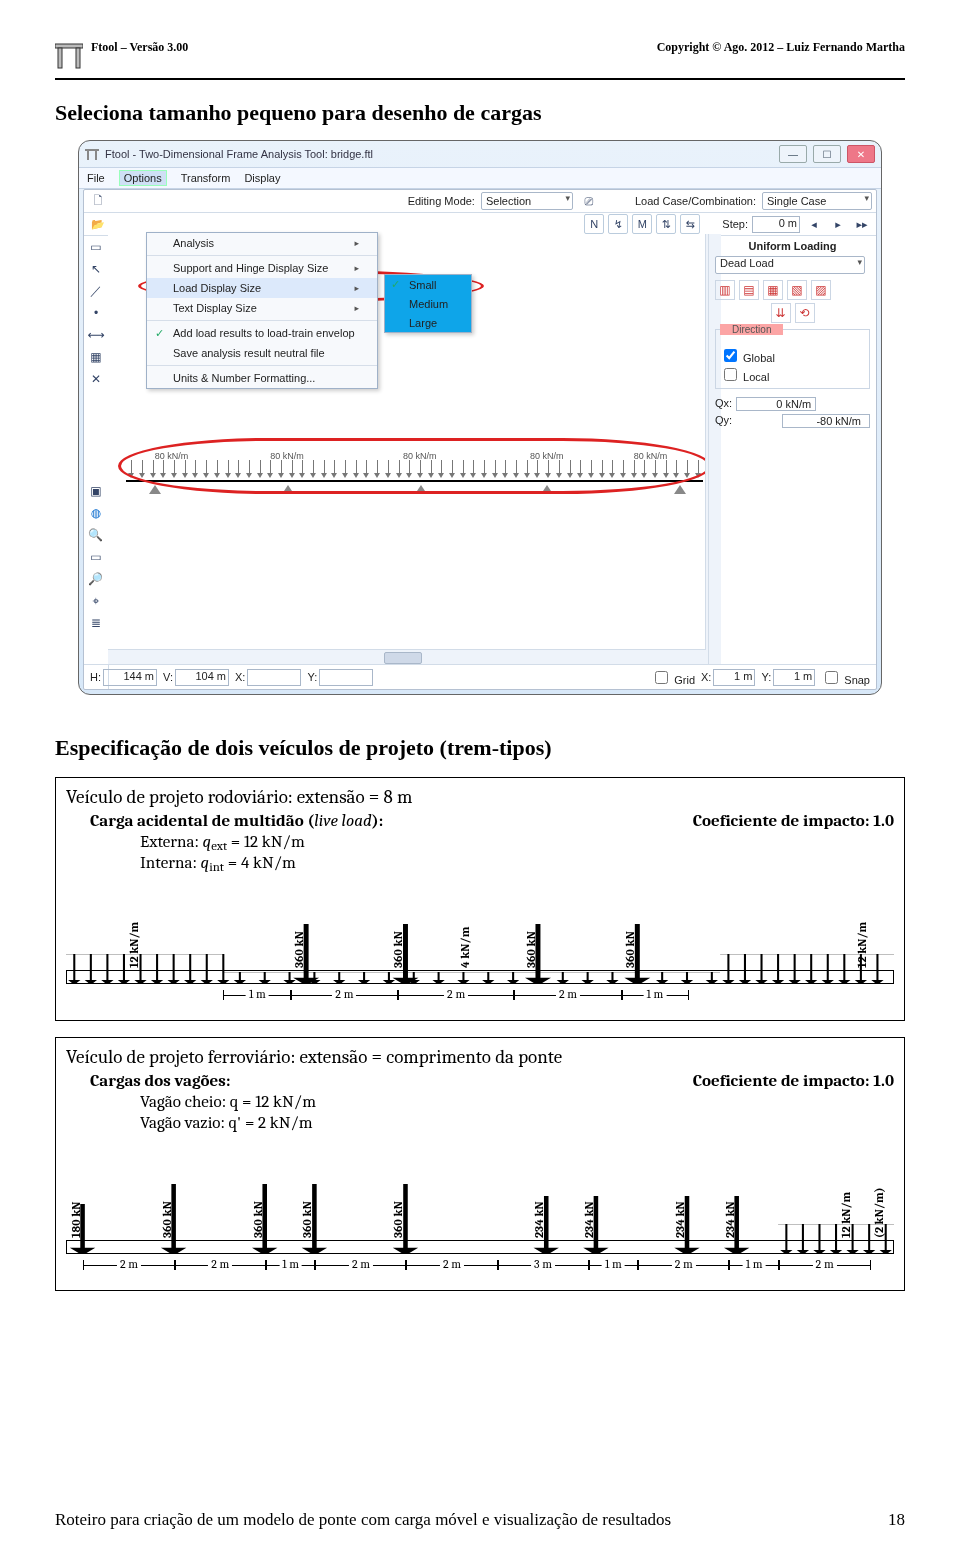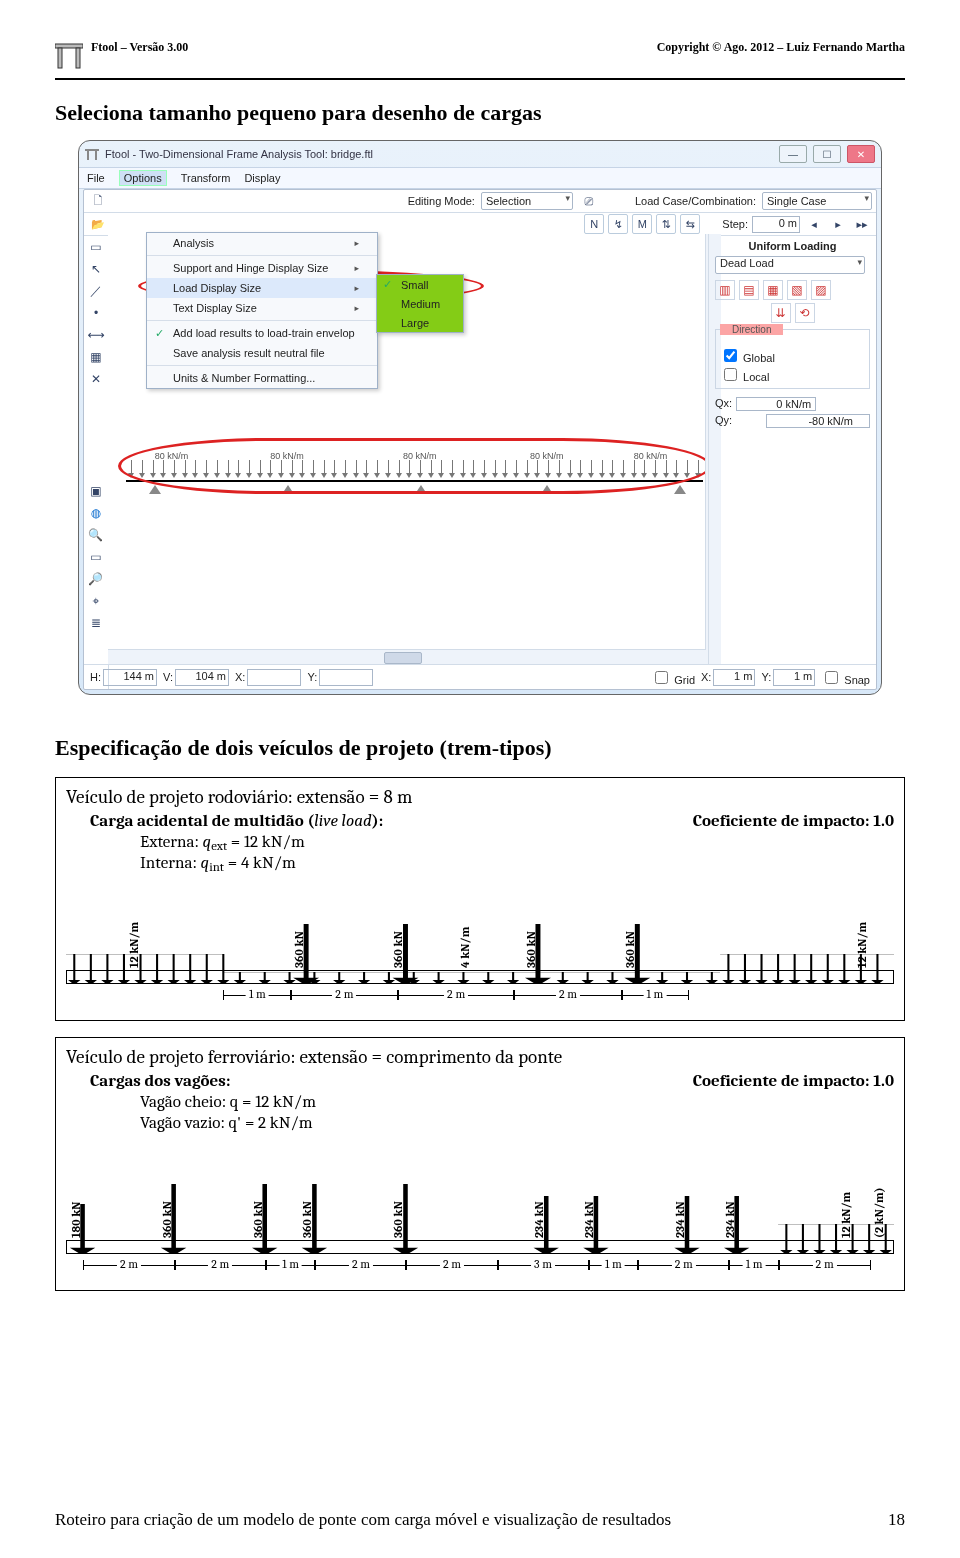--- a/index.html
+++ b/index.html
@@ -37,21 +37,21 @@
   .rpanel .grp{border:1px solid #cbd6e4;margin-top:6px;padding:4px}
   .rpanel .grp .lbl{position:relative;top:-11px;background:#fca5a5;padding:0 12px;font-size:10px;color:#555}
   .rpanel label{font-size:11px}
   .canvas{position:absolute;left:24px;right:155px;top:44px;bottom:24px;background:#fff}
   .dropdown{position:absolute;left:38px;top:-2px;width:230px;background:#f7f9fc;border:1px solid #9fb1c8;box-shadow:2px 2px 4px rgba(0,0,0,.2);font-size:11px;z-index:20}
   .dropdown .mi{height:20px;display:flex;align-items:center;padding:0 18px 0 26px;justify-content:space-between}
   .dropdown .mi .arr{color:#555;font-size:9px}
   .dropdown .sep{height:1px;background:#d6dee9;margin:2px 0}
   .dropdown .chk::before{content:"✓";position:absolute;left:8px;color:#2a6}
   .dropdown .mi{position:relative}
-  .submenu{position:absolute;left:268px;top:40px;width:86px;background:#84cc16;border:1px solid #9fb1c8;box-shadow:2px 2px 4px rgba(0,0,0,.2);font-size:11px;z-index:21}
+  .submenu{position:absolute;left:276px;top:40px;width:86px;background:#0ea5e9;border:1px solid #9fb1c8;box-shadow:2px 2px 4px rgba(0,0,0,.2);font-size:11px;z-index:21}
   .submenu .mi{height:19px;padding:0 8px 0 24px;display:flex;align-items:center;position:relative}
   .submenu .mi.chk::before{content:"✓";position:absolute;left:6px;color:#2a6;font-size:11px}
   .redoval{position:absolute;border:3px solid #d22;border-radius:50%;pointer-events:none}
   .beam{position:absolute;left:18px;right:18px;top:220px;height:32px}
   .beamline{position:absolute;left:0;right:0;bottom:4px;height:2px;background:#000}
   .loadlbl{position:absolute;top:-3px;font-size:9px;color:#555}
   .arrowset{position:absolute;left:0;right:0;top:6px;height:18px;display:flex}
   .arrowset span{flex:1;position:relative}
   .arrowset span::before{content:"";position:absolute;left:50%;top:0;width:1px;height:14px;background:#777}
   .arrowset span::after{content:"";position:absolute;left:50%;bottom:0;transform:translateX(-50%);border-left:3px solid transparent;border-right:3px solid transparent;border-top:5px solid #777}
@@ -309,21 +309,21 @@
           <span class="lbl">Direction</span>
           <div><label><input type="checkbox" checked="" style=""> <span>Global</span></label></div>
           <div><label><input type="checkbox" style=""> <span>Local</span></label></div>
         </div>
         <div class="row" style="margin-top:8px">
             <span>Qx:</span>
             <span style="border:1px solid #a9b7c9;padding:0 4px;width:70px;text-align:right">0 kN/m</span>
           </div>
         <div class="row" style="justify-content:space-between">
             <span>Qy:</span>
-            <span style="border:1px solid #a9b7c9;padding:0 16px;width:70px;text-align:right">-80 kN/m</span>
+            <span style="border:1px solid #a9b7c9;padding:0 8px;width:70px;text-align:right">-80 kN/m</span>
           </div>
       </div>
 
       <div class="statusbar">
         <span class="fld">
             <span>H:</span>
             <span class="vbox">144 m</span>
           </span>
         <span class="fld">
             <span>V:</span>

